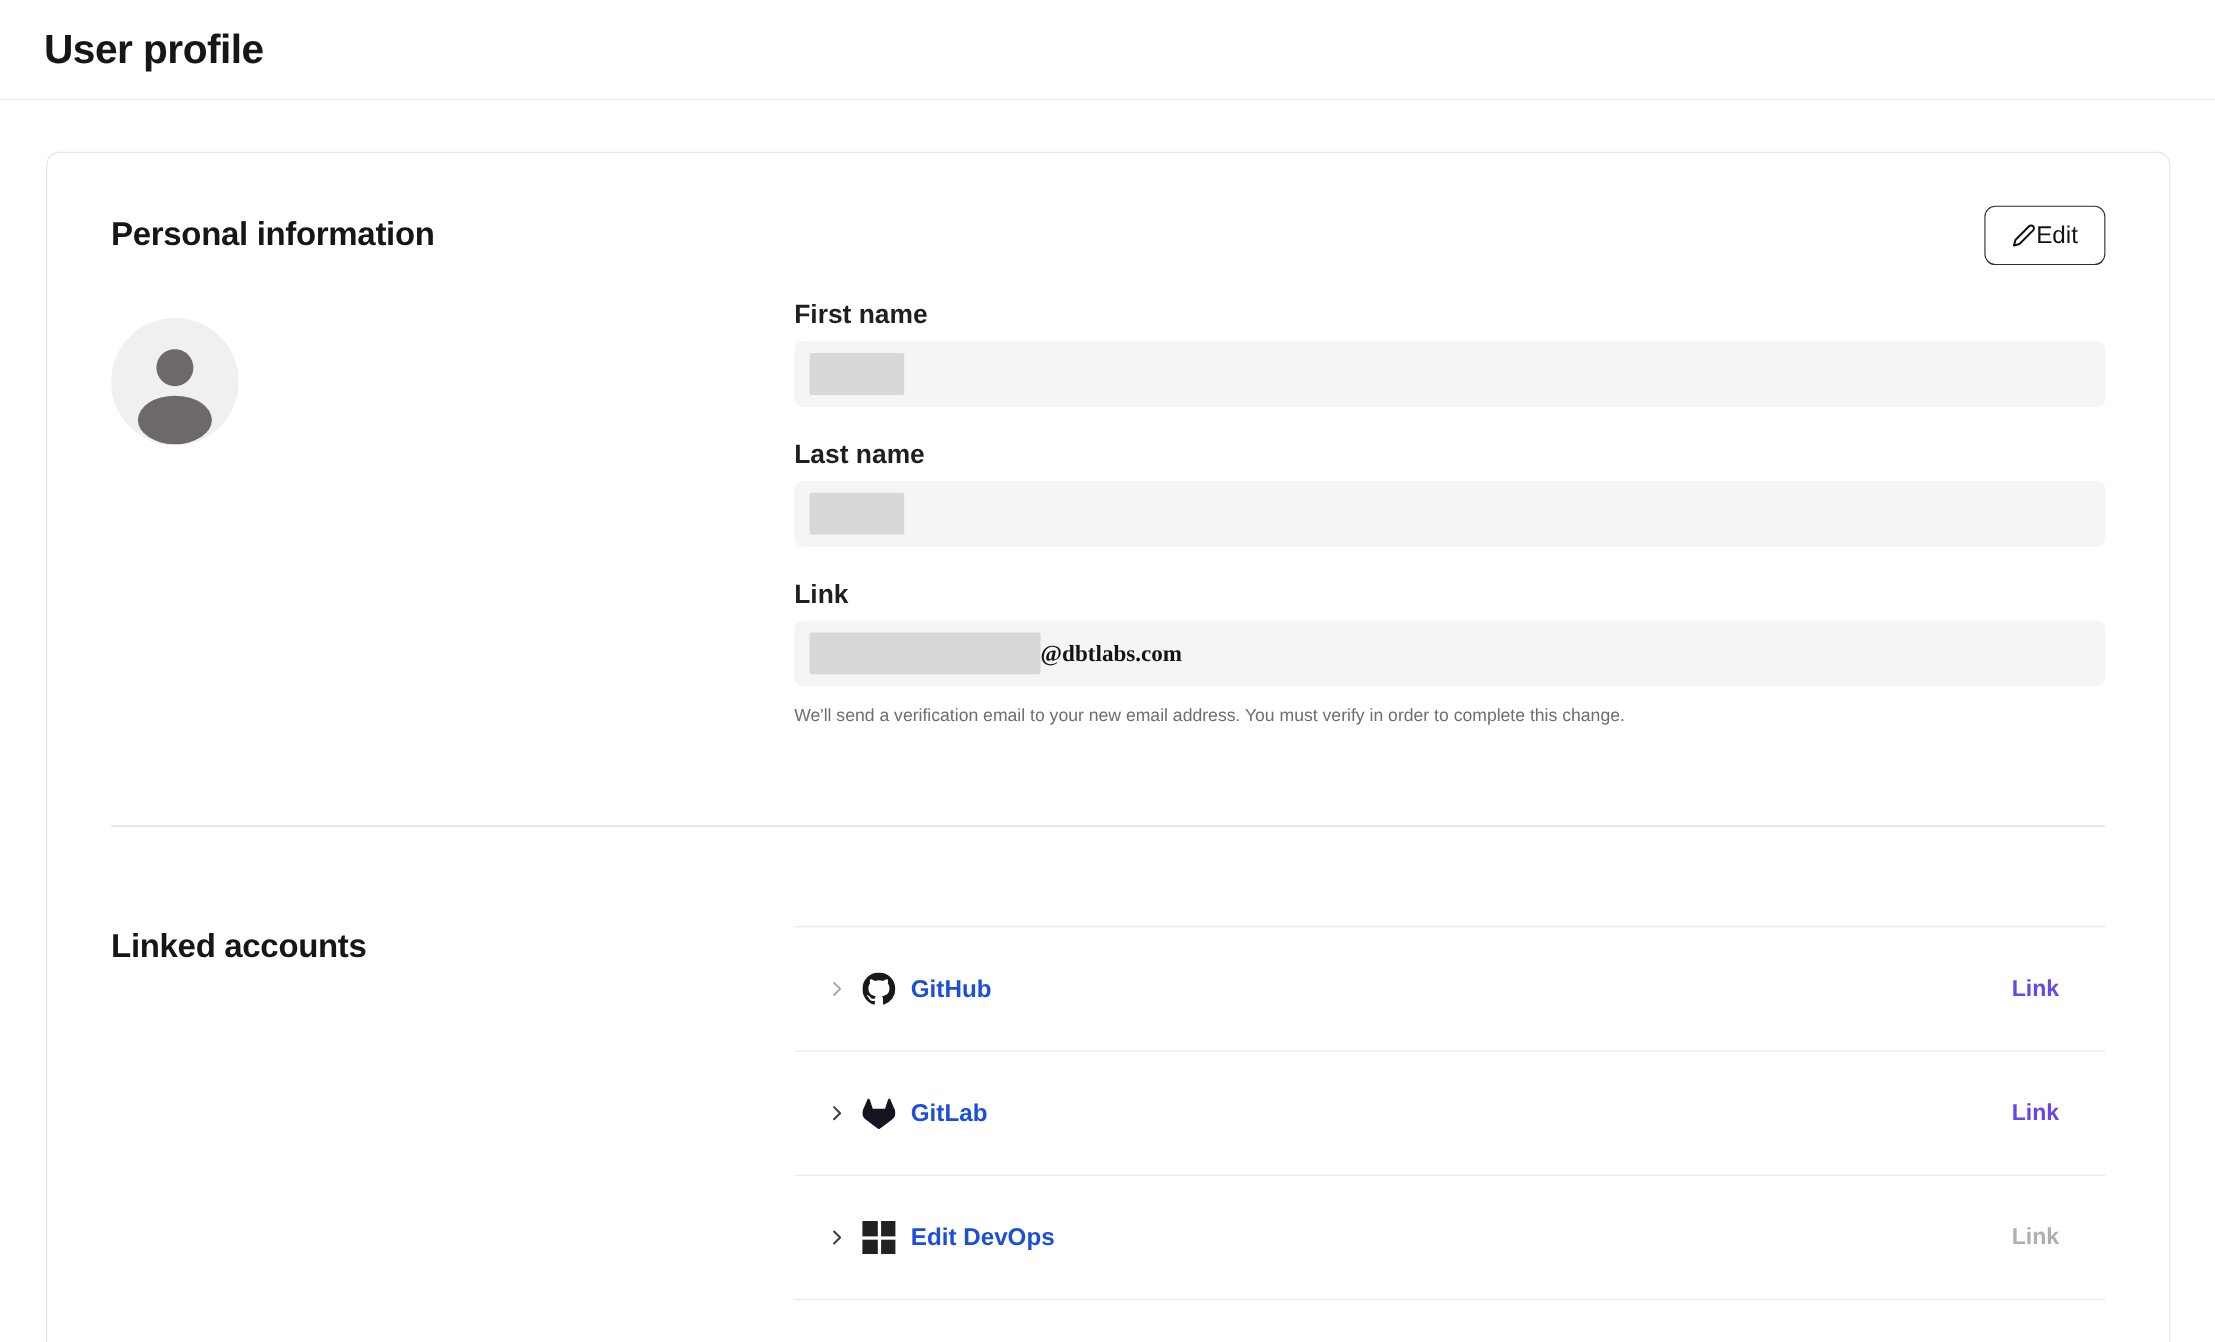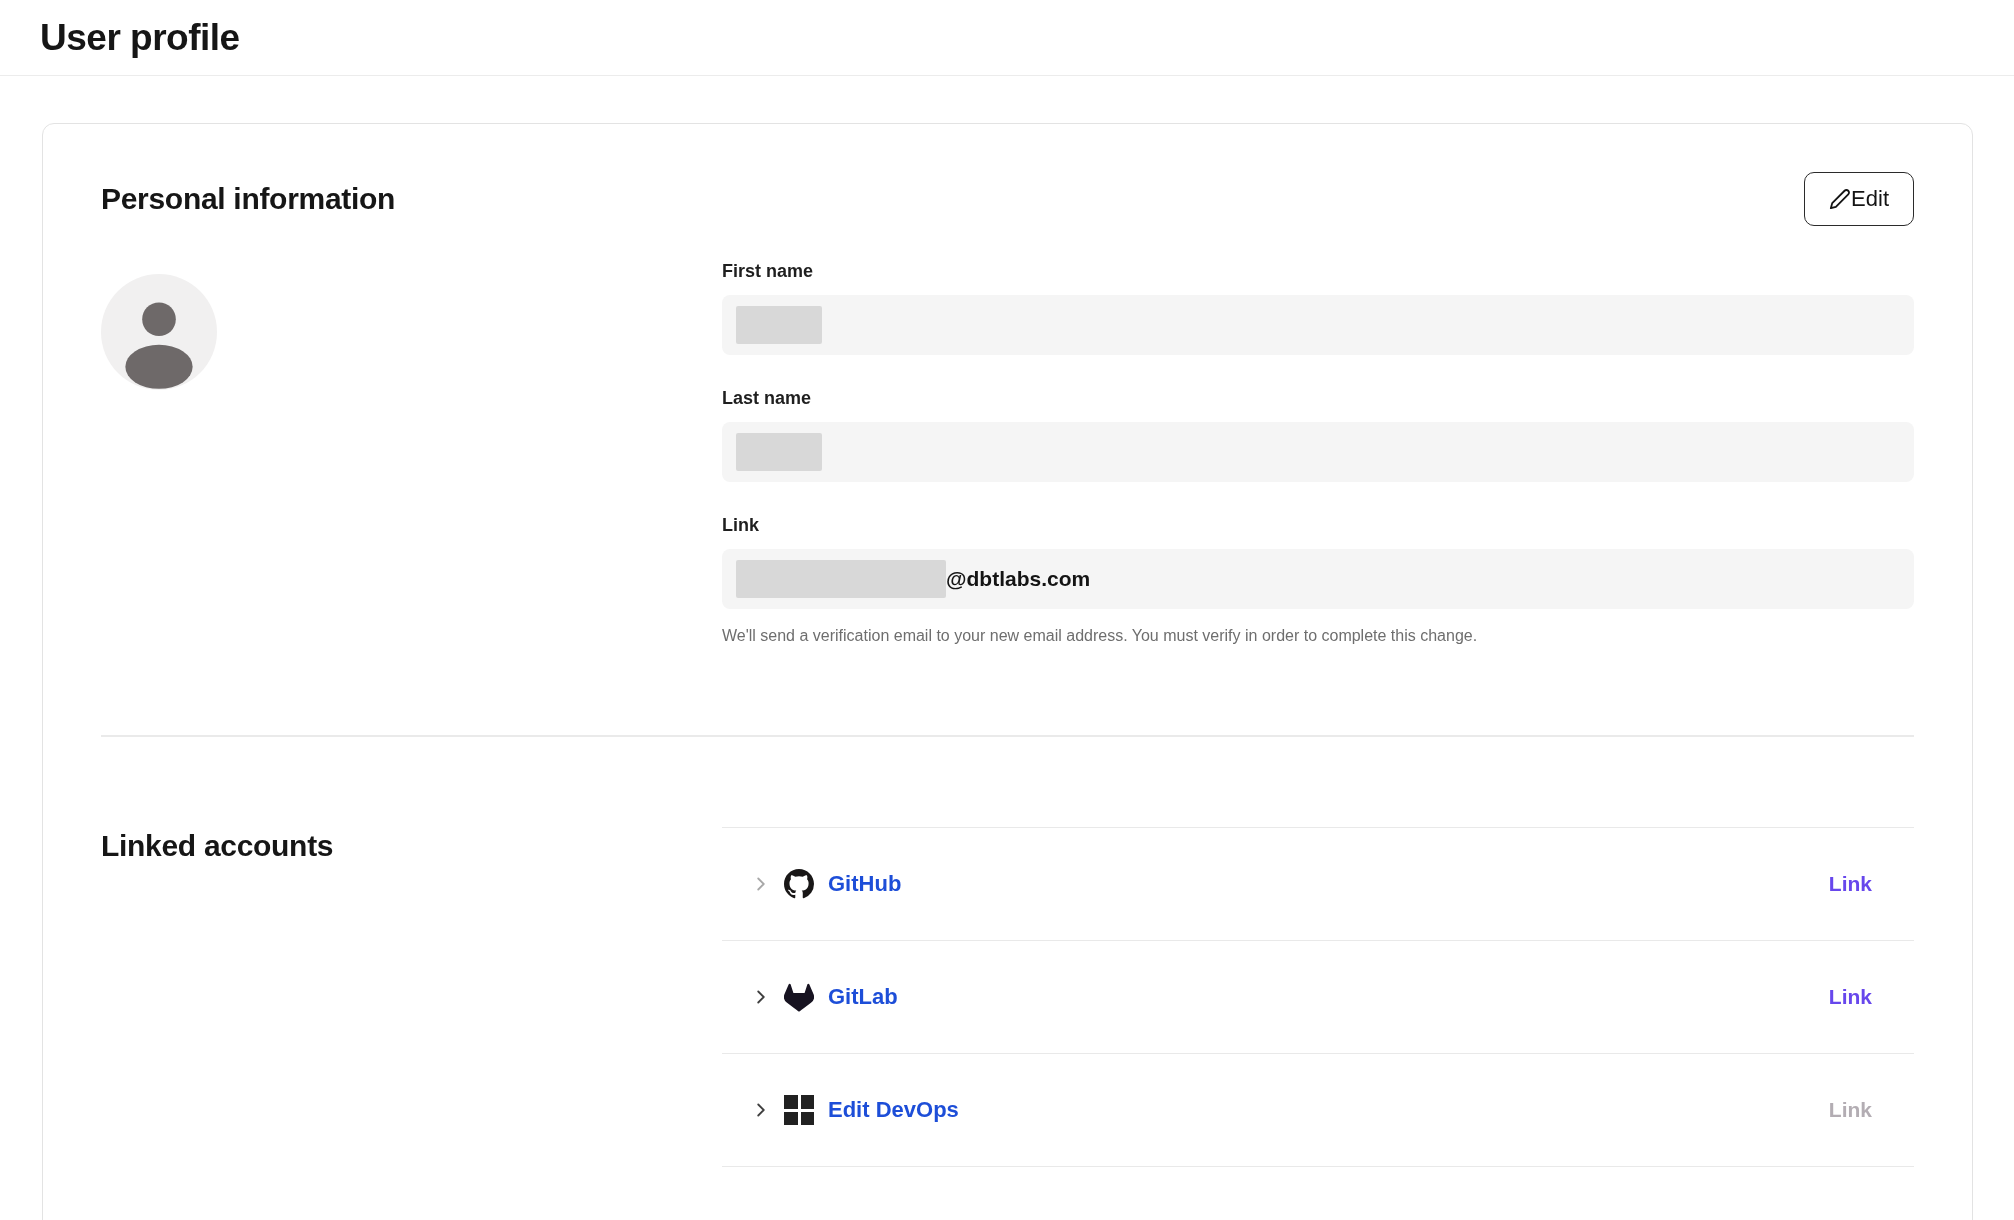--- a/index.html
+++ b/index.html
@@ -5,21 +5,21 @@
   * { margin: 0; padding: 0; box-sizing: border-box; }
   html, body {
     width: 2014px; height: 1220px;
     overflow: hidden;
     background: #ffffff;
     font-family: "Liberation Sans", sans-serif;
     color: #1a1a1a;
   }
   
   .page-header {
-    height: 76px;
+    height: 91px;
     display: flex; align-items: center;
     padding-left: 40px;
     border-bottom: 1px solid #ececec;
     background: #ffffff;
   }
   .page-title {
     font-size: 37px; font-weight: 700; letter-spacing: -0.5px; color: #161616;
   }
   
   .card {
@@ -50,30 +50,31 @@
     font-size: 22px; font-weight: 500; color: #141414;
     cursor: pointer;
   }
   .edit-btn svg { display: block; }
   
   .pi-grid { display: grid; grid-template-columns: 621px 1fr; }
   .avatar { margin-top: 48px; width: 116px; height: 116px; display: block; }
   .fields { margin-top: 32px; }
   .field-label {
     display: block;
-    font-size: 18px; font-weight: 600; color: #1f1f1f;
+    font-size: 24px; font-weight: 600; color: #1f1f1f;
     line-height: 27px; margin-bottom: 10px;
   }
   .field-group + .field-group { margin-top: 30px; }
   .input-box {
     height: 60px; width: 100%;
     background: #f5f5f5;
     border-radius: 8px;
     display: flex; align-items: center;
     padding: 0 14px;
+    font-family: Liberation Serif, serif;
   }
   .redacted { background: #d8d8d8; height: 38px; border-radius: 2px; }
   .redacted.name-blob  { width: 86px; }
   .redacted.email-blob { width: 210px; }
   .email-domain { font-size: 21px; font-weight: 600; color: #141414; }
   .helper-text {
     margin-top: 14px;
     font-size: 16px; line-height: 26px; color: #6e6e6e;
   }
   

